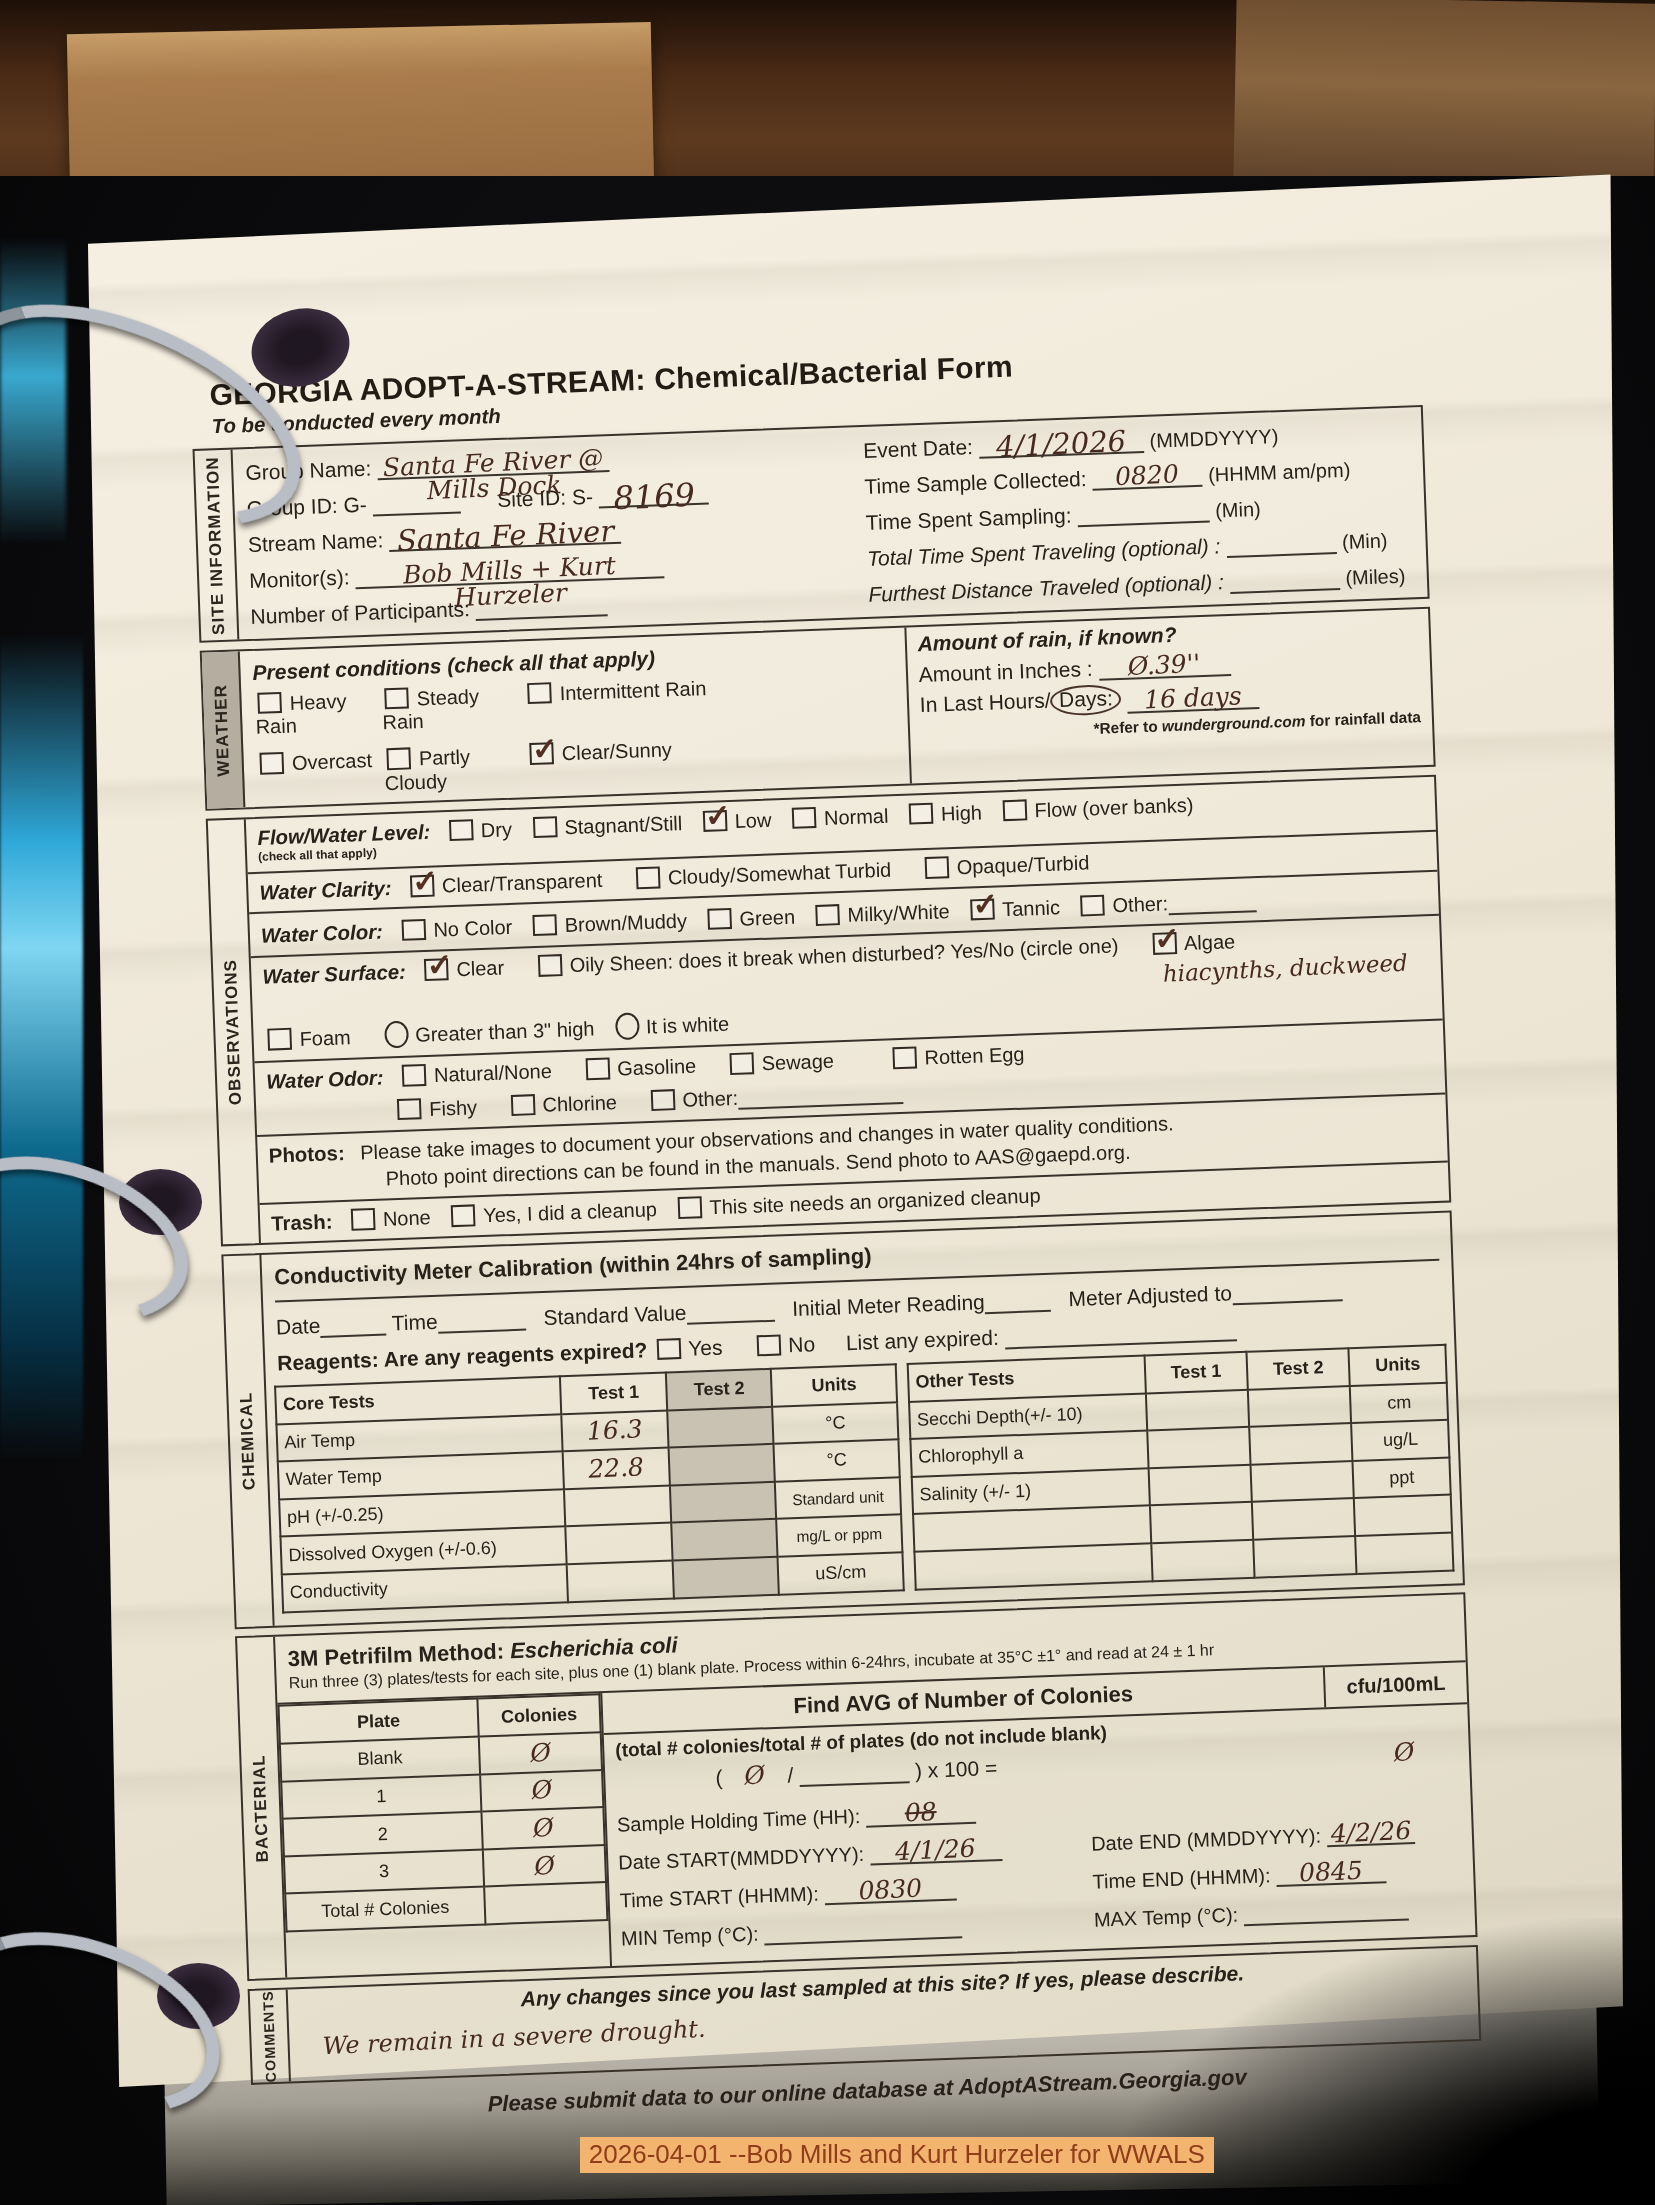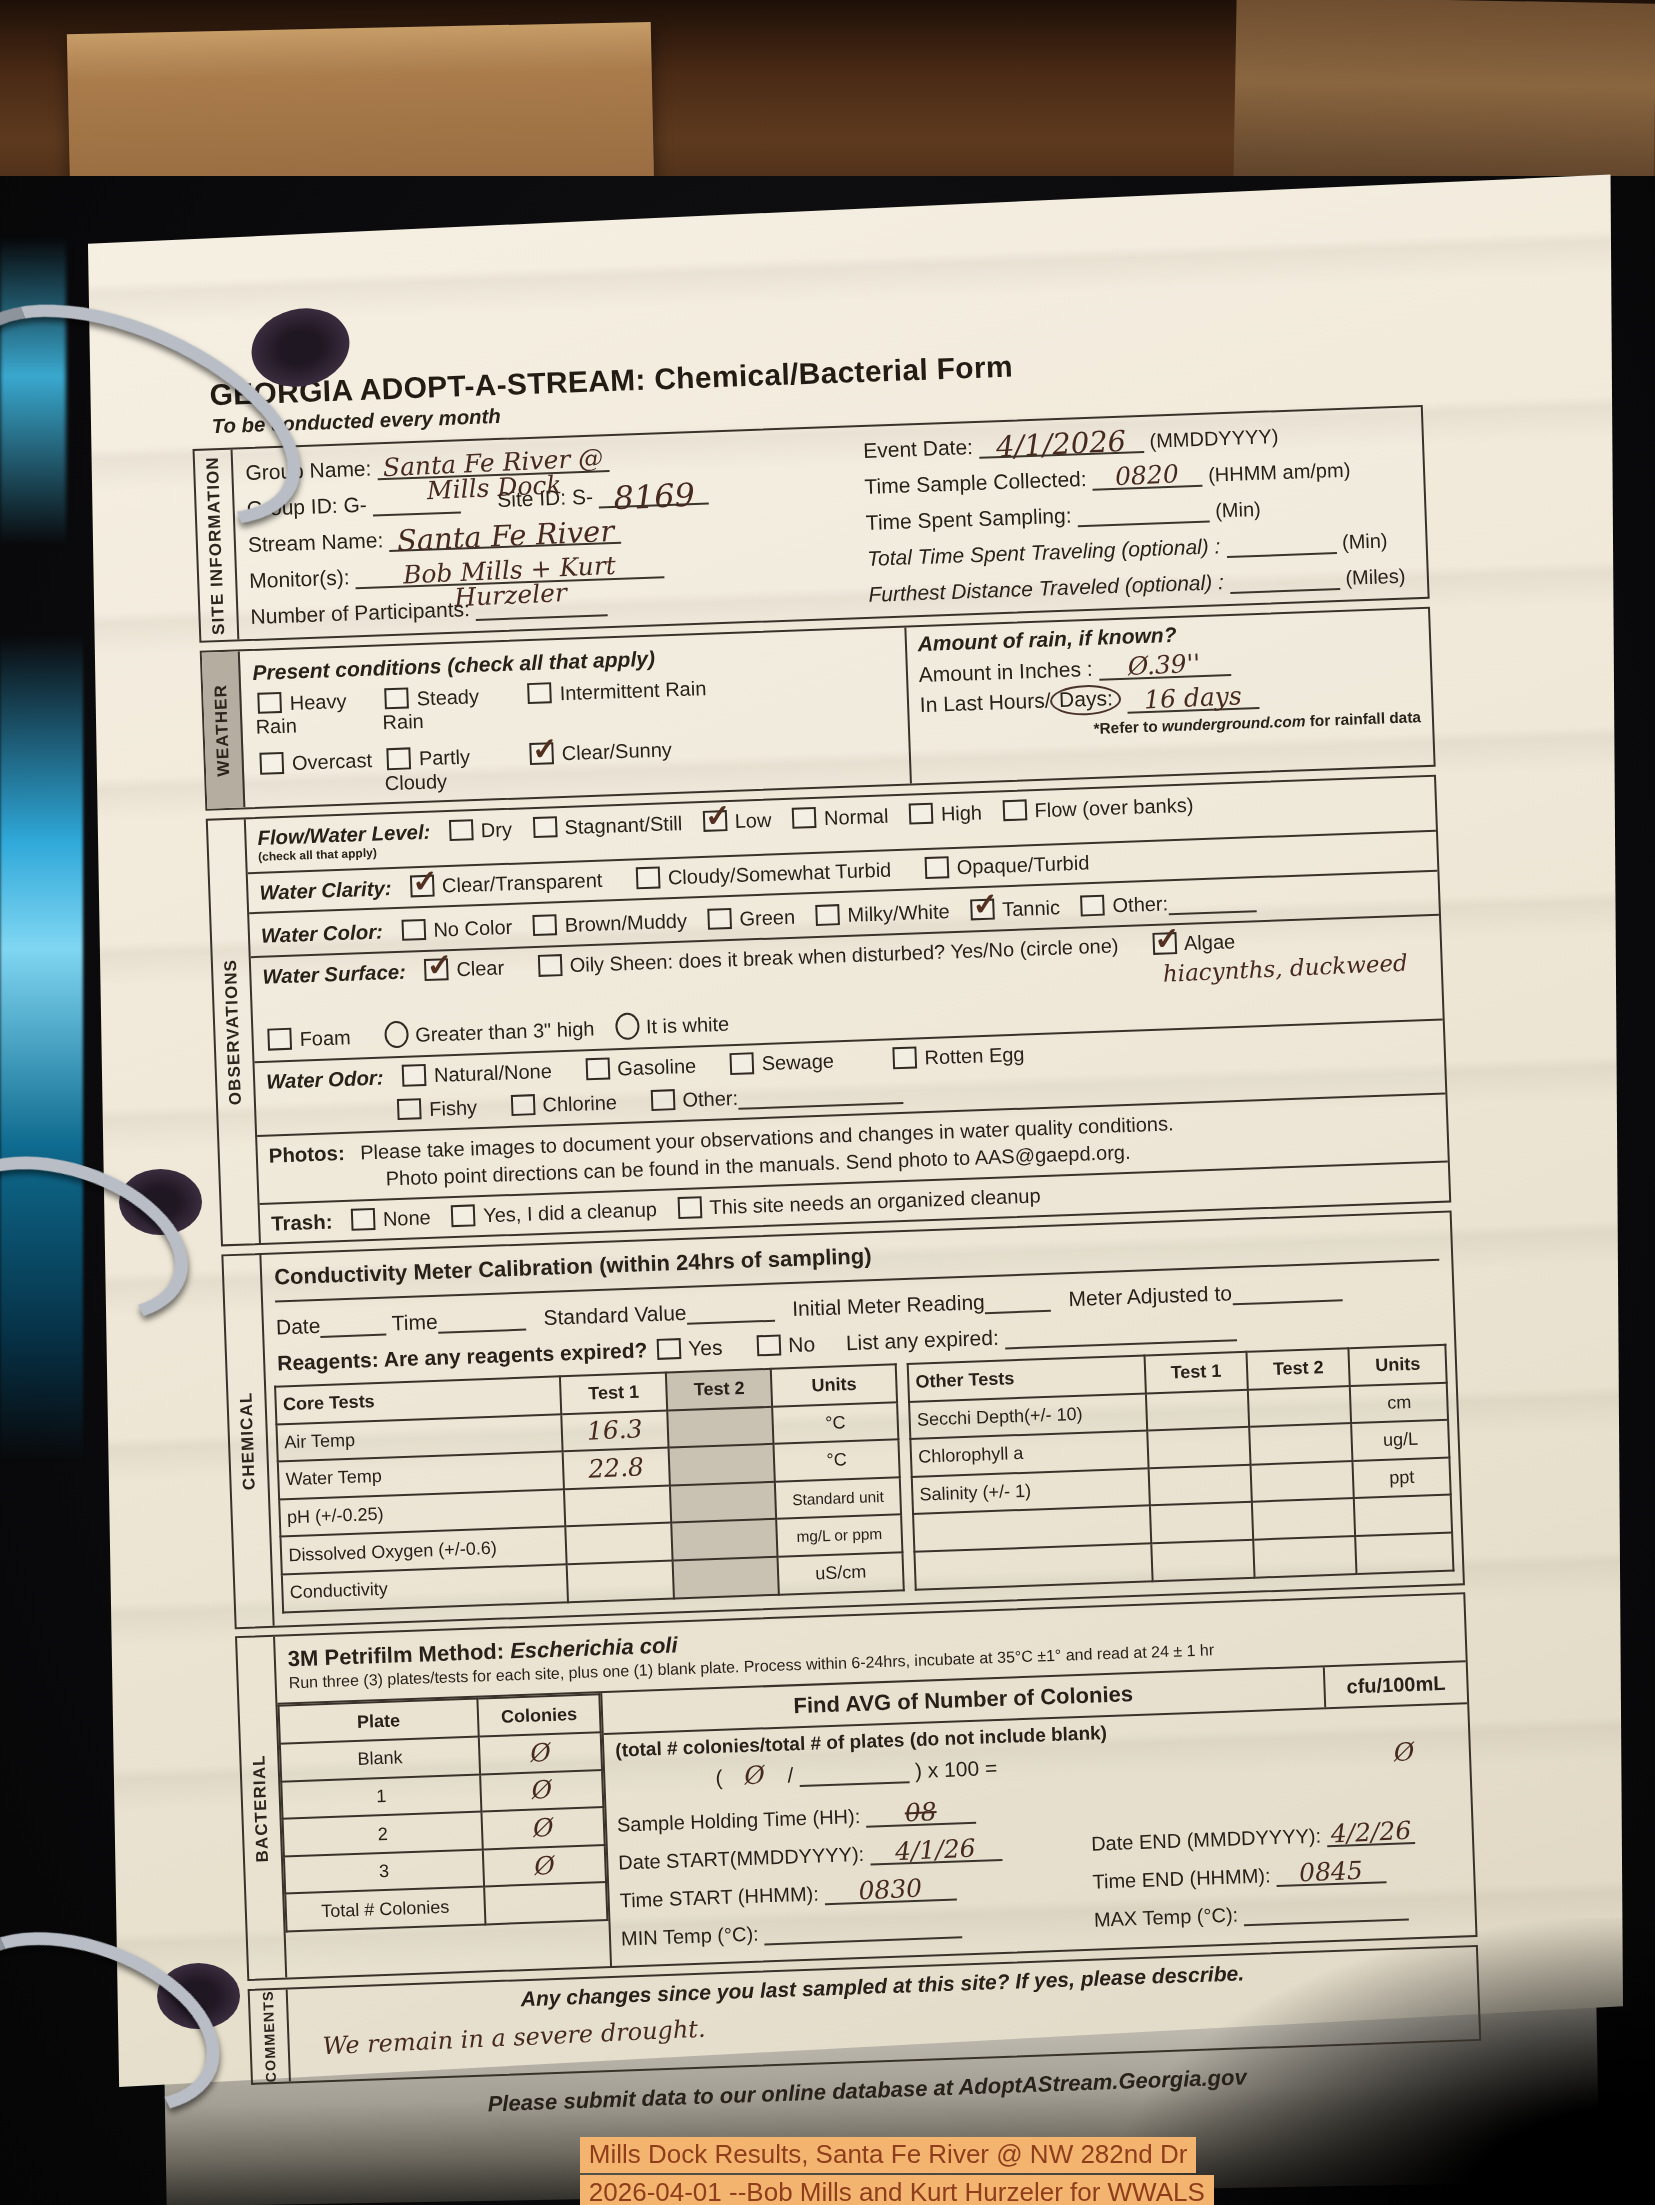--- a/index.html
+++ b/index.html
@@ -510,17 +510,16 @@
         <div style="margin:14.3px 0 0 22px"><span class="hw" style="font-size:24px">We remain in a severe drought.</span></div>
       </div>
     </div>
 
     <div class="footer-line">Please submit data to our online database at AdoptAStream.Georgia.gov</div>
   </div>
 
   <div class="corner-shadow"></div>
 
   <div class="caption">
-    <span>Mills Dock Results, Santa Fe River @ NW 282nd Dr</span>
     <span>2026-04-01 --Bob Mills and Kurt Hurzeler for WWALS</span>
   </div>
 </div>
 
 
 </body></html>

